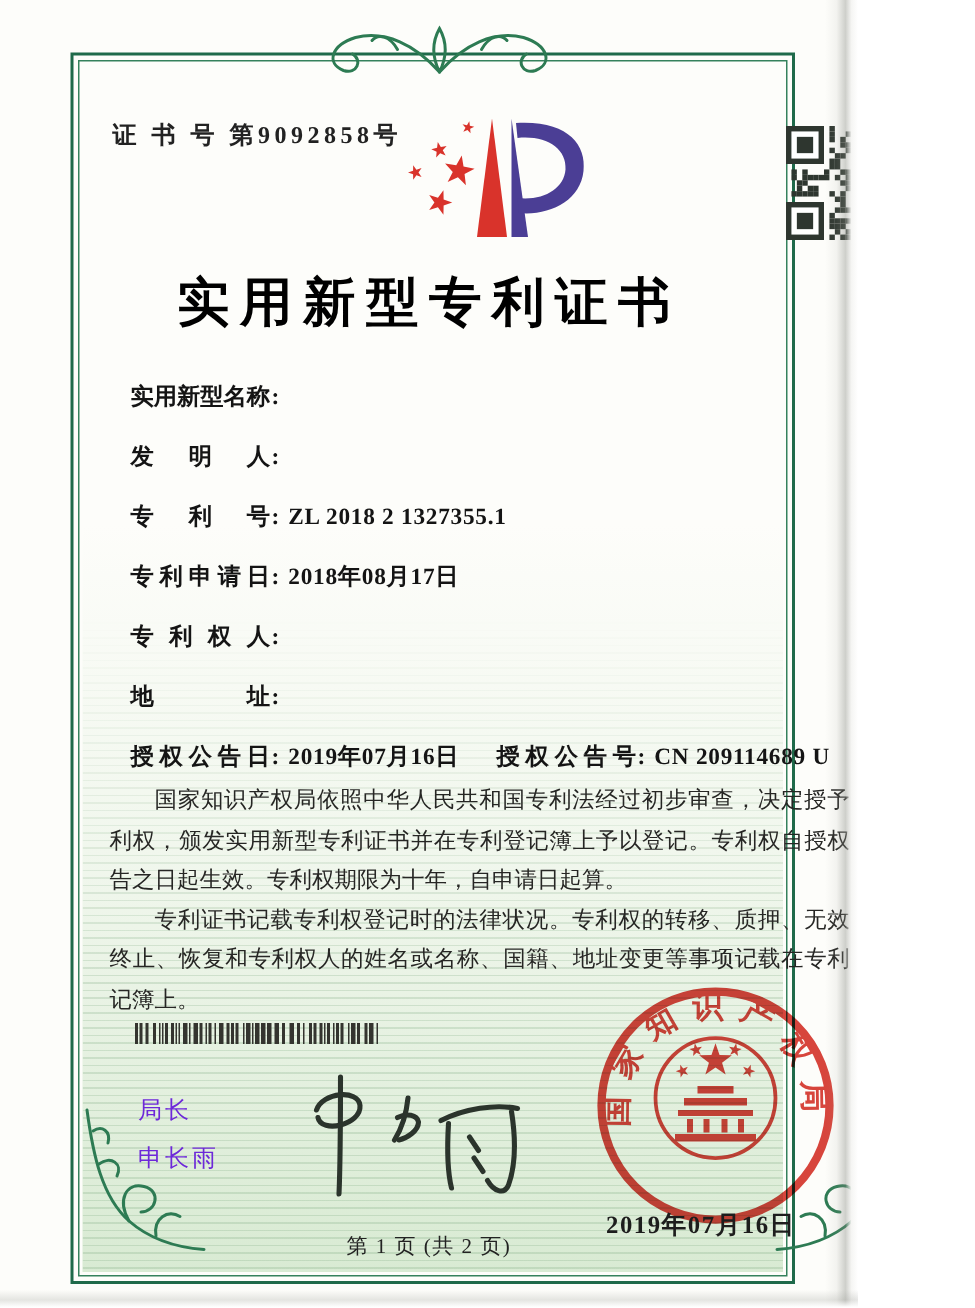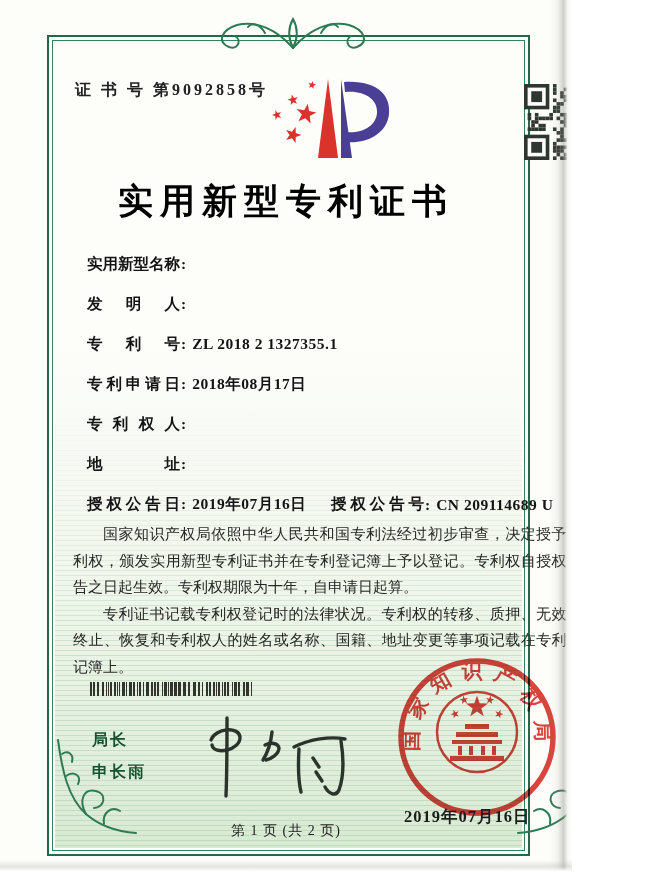--- a/index.html
+++ b/index.html
@@ -32,21 +32,21 @@
   .flabel{display:inline-block;width:6em;text-align:justify;text-align-last:justify;text-justify:inter-character;white-space:nowrap;}
   .fcolon{margin:0 6px 0 1px;}
   .fval{white-space:nowrap;letter-spacing:.5px;}
   .fcell1{display:flex;align-items:baseline;width:244px;}
   .frow.double{justify-content:flex-start;}
   .fcell2{display:flex;align-items:center;}
   .body-text{position:absolute;left:73px;top:521px;width:509px;font-size:15px;line-height:26.5px;
     color:#262624;text-align:justify;font-weight:500;}
   .body-text p{margin:0;text-indent:2em;}
   .barcode{position:absolute;left:90px;top:682px;}
-  .director{position:absolute;left:92px;top:730px;font-size:16px;color:#14532d;font-weight:700;
+  .director{position:absolute;left:92px;top:730px;font-size:16px;color:#6d28d9;font-weight:400;
     font-family:"Liberation Sans","DejaVu Sans",sans-serif;}
   .director div{margin-bottom:11px;letter-spacing:2px;}
   .sig{position:absolute;left:198px;top:708px;}
   .sig path{fill:none;stroke:#2b342c;stroke-width:3.4;stroke-linecap:round;stroke-linejoin:round;}
   .seal{position:absolute;left:392px;top:652px;mix-blend-mode:multiply;opacity:.92;}
   .issue-date{position:absolute;left:404px;top:806px;font-size:16.5px;font-weight:600;color:#1d1d1d;letter-spacing:1px;z-index:5;}
   .footer{position:absolute;left:0;right:0;top:822px;text-align:center;font-size:14px;color:#222;letter-spacing:1px;}
 </style>
 </head>
 <body>

